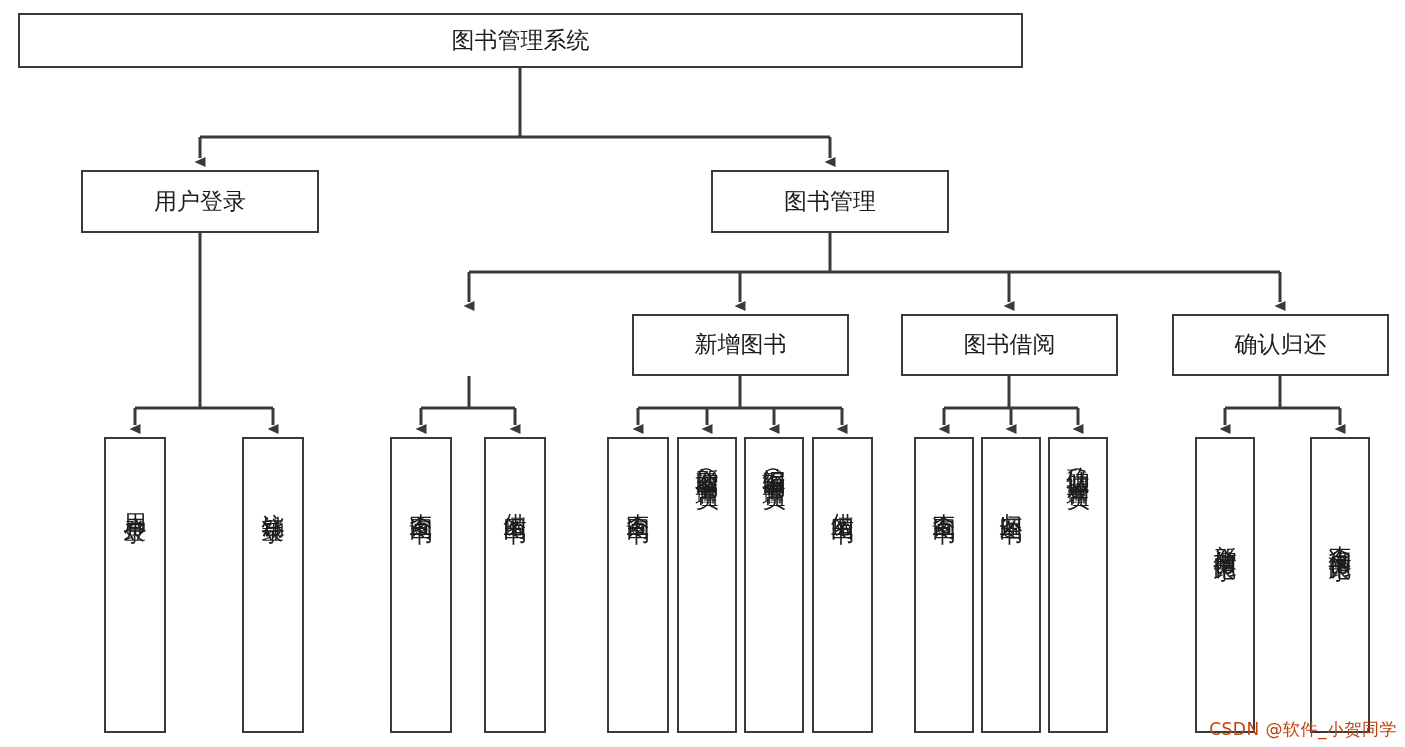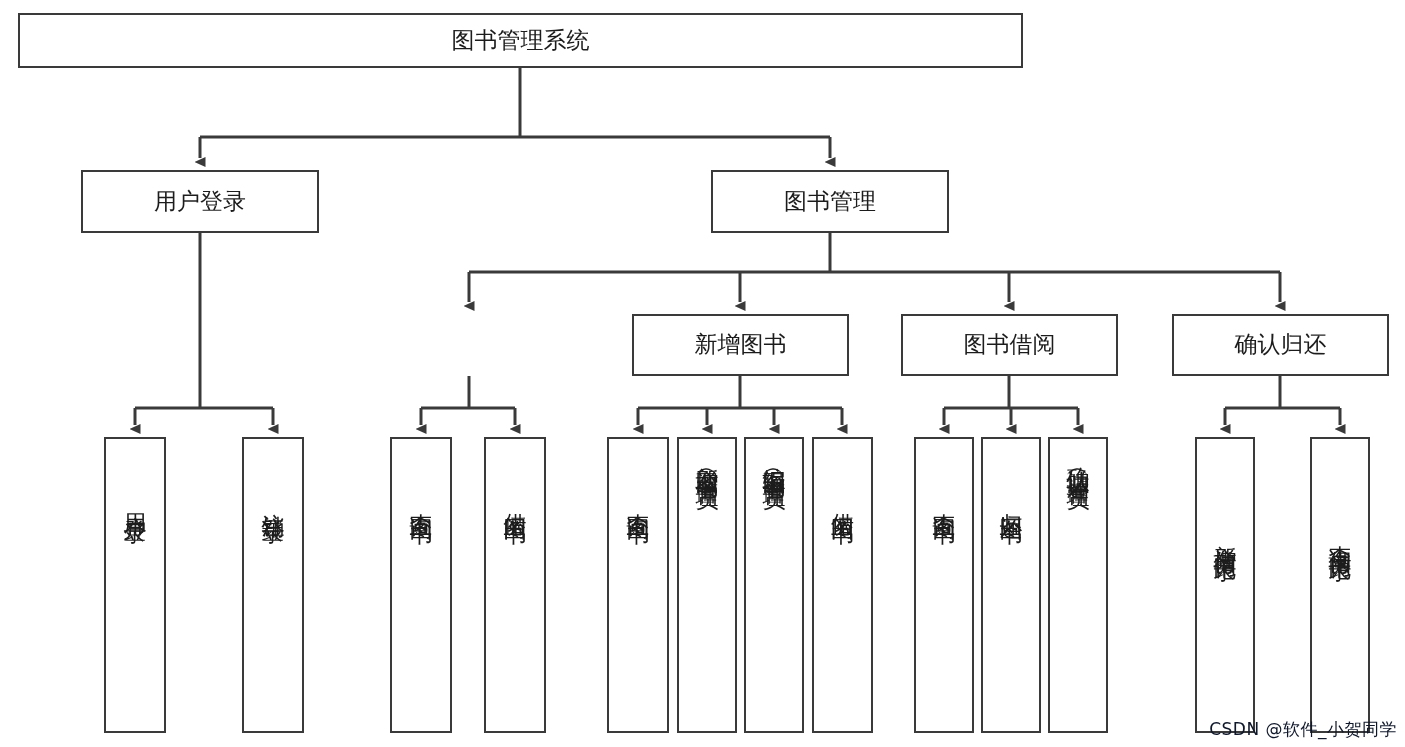--- a/index.html
+++ b/index.html
@@ -60,21 +60,21 @@
     padding-top: 80px;
   }
   .node.vertical.low .node-label {
     padding-top: 48px;
   }
   #watermark {
     position: absolute;
     right: 8px;
     bottom: 6px;
     font-size: 17px;
-    color: #0f172a;
+    color: #c2410c;
     font-family: "DejaVu Sans", "Liberation Sans", sans-serif;
     letter-spacing: 0.5px;
     pointer-events: none;
   }
 </style>
 </head>
 <body>
 
 <div id="canvas">
 

